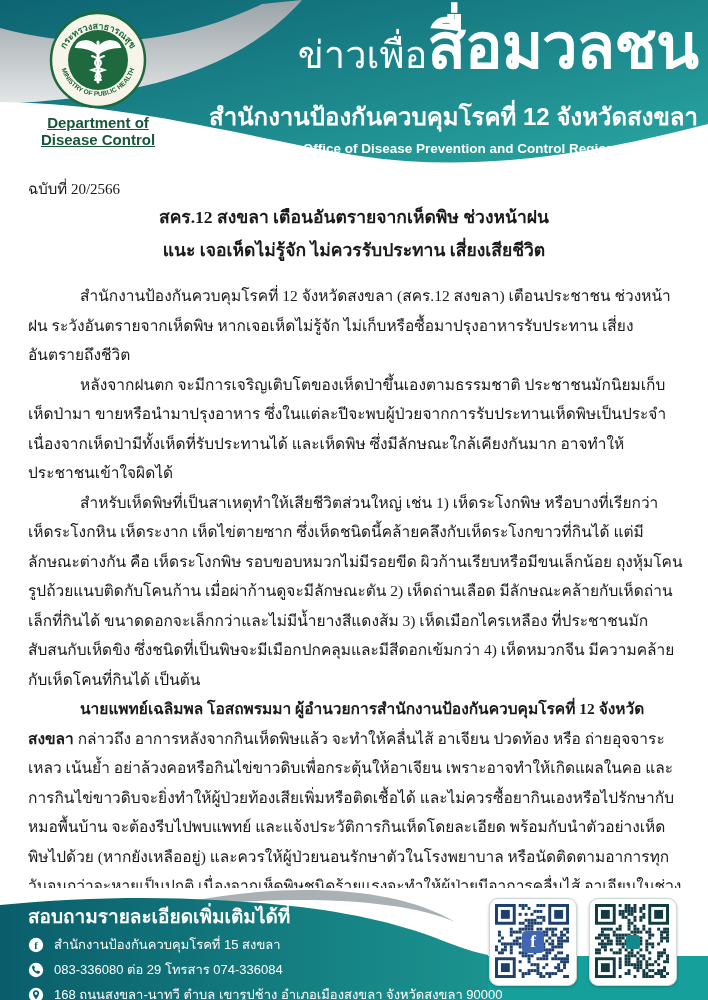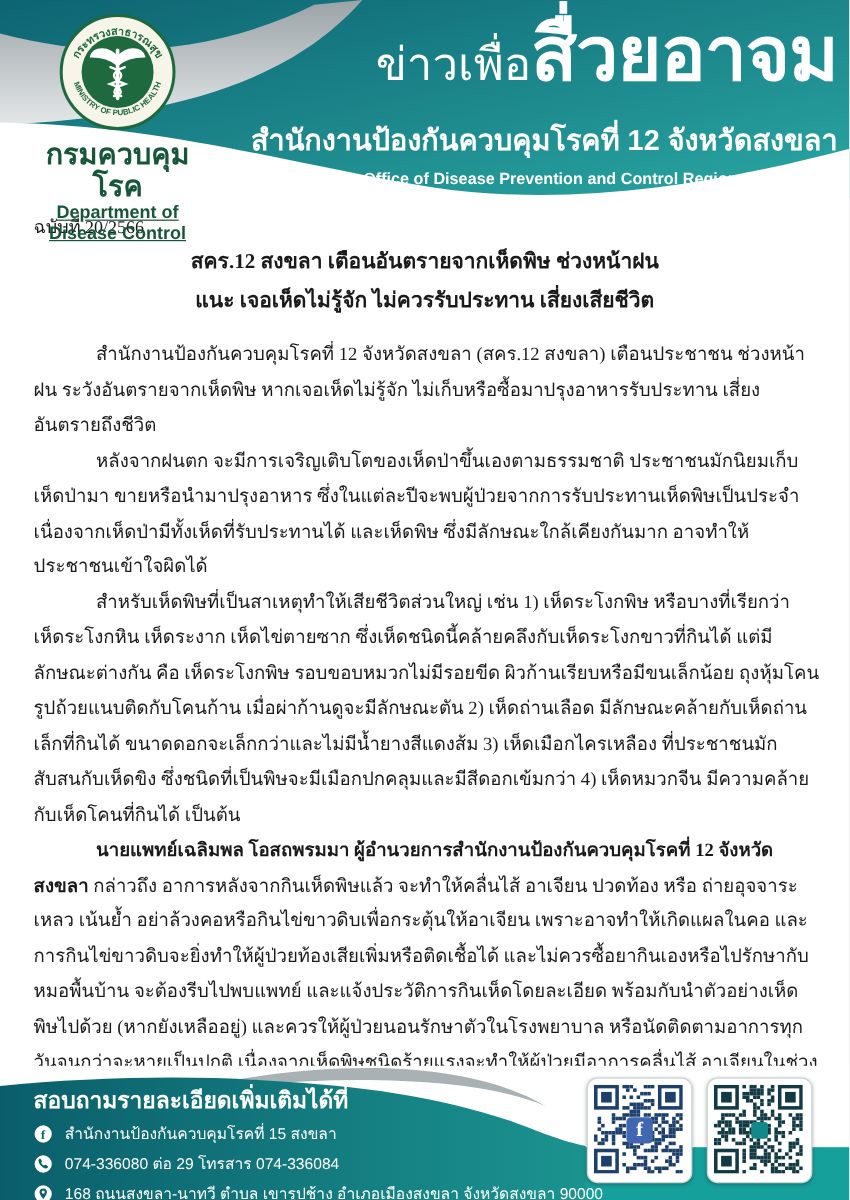--- a/index.html
+++ b/index.html
@@ -83,27 +83,26 @@
           <textPath href="#arcBot" startOffset="50%" text-anchor="middle">MINISTRY OF PUBLIC HEALTH</textPath>
         </text>
         <g stroke="#ffffff" fill="none" stroke-linecap="round">
           <path d="M50,32 L50,72" stroke-width="3"></path>
           <path d="M50,38 C42,28 30,30 28,37 C36,37 44,39 50,44" stroke-width="2" fill="#ffffff"></path>
           <path d="M50,38 C58,28 70,30 72,37 C64,37 56,39 50,44" stroke-width="2" fill="#ffffff"></path>
           <path d="M44,46 C56,50 56,56 44,60 C56,64 54,70 47,70" stroke-width="2"></path>
           <path d="M56,46 C44,50 44,56 56,60 C44,64 46,70 53,70" stroke-width="2"></path>
         </g>
       </svg>
-      <div class="org-thai">กรมควบคุมโรค</div>
       <div class="org-eng">Department of Disease Control</div>
     </div>
 
     <div class="banner-text">
       <div class="banner-title">
-        <span class="t1">ข่าวเพื่อ</span><span class="t2">สื่วยอาจม</span>
+        <span class="t1">ข่าวเพื่อ</span><span class="t2">สื่อมวลชน</span>
       </div>
       <div class="banner-sub">สำนักงานป้องกันควบคุมโรคที่ 12 จังหวัดสงขลา</div>
       <div class="banner-sub-en">The Office of Disease Prevention and Control Region 12 Songkhla</div>
     </div>
   </div>
 
   <div class="meta-row">
     <span>ฉบับที่ 20/2566</span>
   </div>
 
@@ -142,21 +141,21 @@
           <circle cx="10" cy="10" r="9" fill="#ffffff"></circle>
           <text x="10" y="15" text-anchor="middle" font-size="13" font-weight="700" fill="#0a5e6b" font-family="Liberation Serif, serif">f</text>
         </svg>
         <span>สำนักงานป้องกันควบคุมโรคที่ 15 สงขลา</span>
       </div>
       <div class="contact-row">
         <svg class="cicon" viewBox="0 0 20 20">
           <circle cx="10" cy="10" r="9" fill="#ffffff"></circle>
           <path d="M6.2,5.4 C7,4.6 8,4.8 8.4,5.6 L9.1,6.9 C9.4,7.5 9.2,8.1 8.7,8.5 C8.4,8.8 8.4,9.2 8.7,9.7 C9.2,10.6 9.9,11.3 10.8,11.8 C11.3,12.1 11.7,12.1 12,11.8 C12.4,11.3 13,11.1 13.6,11.4 L14.9,12.1 C15.7,12.5 15.9,13.5 15.1,14.3 C14.3,15.1 13.1,15.3 12,14.8 C9.5,13.7 7.3,11.5 6.2,9 C5.7,7.9 5.4,6.2 6.2,5.4 Z" fill="#0a5e6b" transform="translate(-0.6,-0.4)"></path>
         </svg>
-        <span>074-336080 ต่อ 29 โทรสาร 074-336084</span>
+        <span>083-336080 ต่อ 29 โทรสาร 074-336084</span>
       </div>
       <div class="contact-row">
         <svg class="cicon" viewBox="0 0 20 20">
           <circle cx="10" cy="10" r="9" fill="#ffffff"></circle>
           <path d="M10,4.2 C12.2,4.2 13.9,5.9 13.9,8 C13.9,10.6 10,15.4 10,15.4 C10,15.4 6.1,10.6 6.1,8 C6.1,5.9 7.8,4.2 10,4.2 Z" fill="#0a5e6b"></path>
           <circle cx="10" cy="8" r="1.7" fill="#ffffff"></circle>
         </svg>
         <span>168 ถนนสงขลา-นาทวี ตำบล เขารูปช้าง อำเภอเมืองสงขลา จังหวัดสงขลา 90000</span>
       </div>
     </div>

